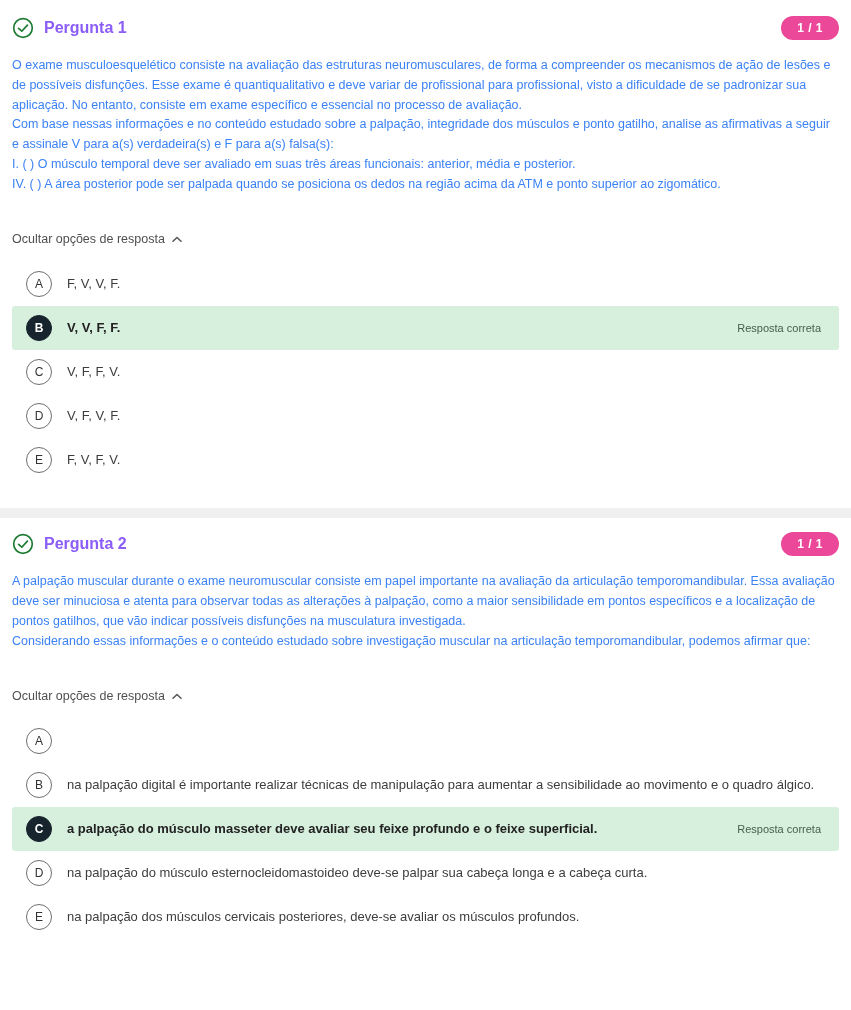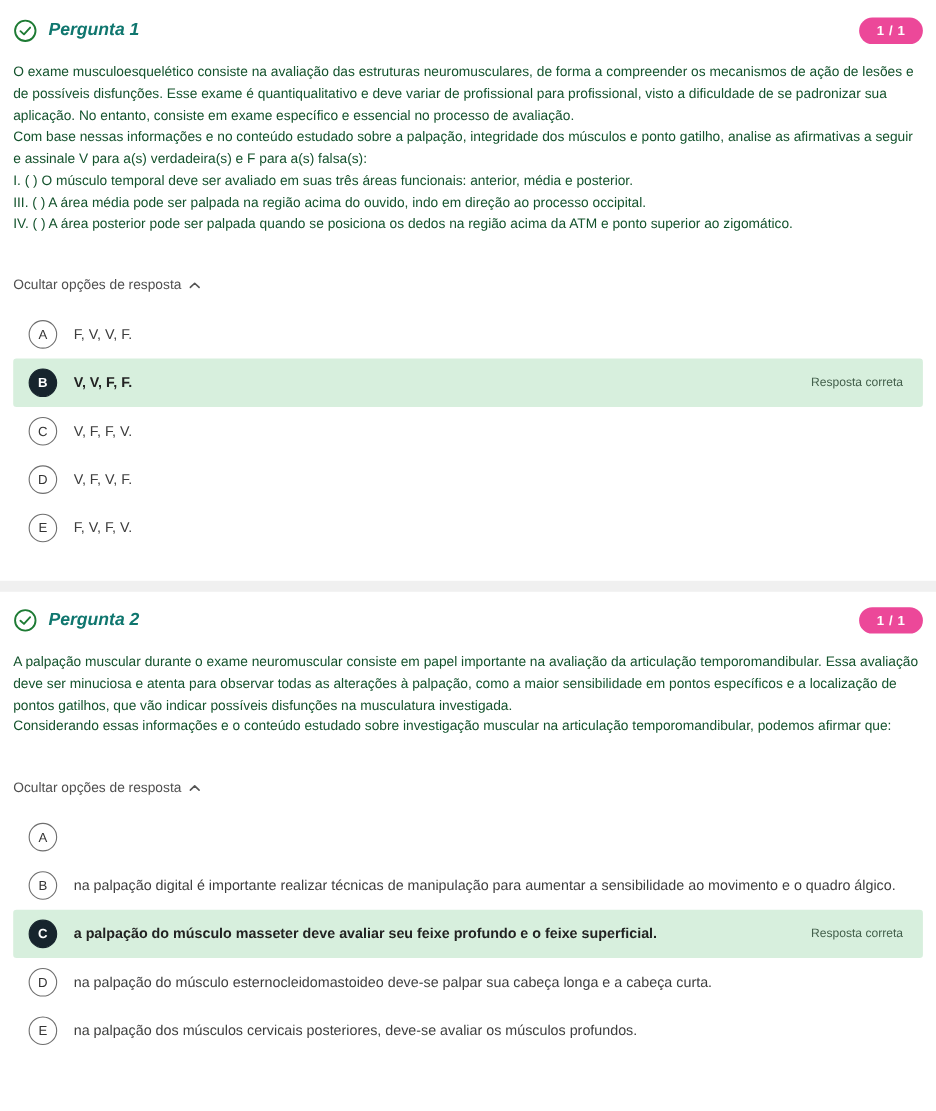--- a/index.html
+++ b/index.html
@@ -14,42 +14,41 @@
   
   .q-header {
     display: flex;
     align-items: center;
     gap: 10px;
     margin: 8px 0 16px 0;
   }
   .q-title {
     font-size: 16px;
     font-weight: bold;
-    color: #0f766e;
+    color: #8b5cf6;
     margin: 0;
-    font-style: italic;
   }
   .score-badge {
     margin-left: auto;
     background: #ec4899;
     color: #ffffff;
     font-size: 12px;
     font-weight: bold;
     padding: 5px 16px;
     border-radius: 14px;
     letter-spacing: 0.5px;
   }
 
   
   .q-body { margin: 0 0 26px 0; }
   .q-body p {
     margin: 0;
     font-size: 12.5px;
     line-height: 1.58;
-    color: #14532d;
+    color: #3b82f6;
   }
 
   
   .toggle {
     display: inline-flex;
     align-items: center;
     gap: 7px;
     font-size: 12.5px;
     color: #4f4f4f;
     margin: 12px 0 16px 0;
@@ -122,21 +121,20 @@
         </svg>
       </span>
       <h2 class="q-title">Pergunta 1</h2>
       <span class="score-badge">1 / 1</span>
     </header>
 
     <div class="q-body">
       <p>O exame musculoesquelético consiste na avaliação das estruturas neuromusculares, de forma a compreender os mecanismos de ação de lesões e de possíveis disfunções. Esse exame é quantiqualitativo e deve variar de profissional para profissional, visto a dificuldade de se padronizar sua aplicação. No entanto, consiste em exame específico e essencial no processo de avaliação.</p>
       <p>Com base nessas informações e no conteúdo estudado sobre a palpação, integridade dos músculos e ponto gatilho, analise as afirmativas a seguir e assinale V para a(s) verdadeira(s) e F para a(s) falsa(s):</p>
       <p>I. ( ) O músculo temporal deve ser avaliado em suas três áreas funcionais: anterior, média e posterior.</p>
-      <p>III. ( ) A área média pode ser palpada na região acima do ouvido, indo em direção ao processo occipital.</p>
       <p>IV. ( ) A área posterior pode ser palpada quando se posiciona os dedos na região acima da ATM e ponto superior ao zigomático.</p>
     </div>
 
     <div class="toggle">
       <span>Ocultar opções de resposta</span>
       <span class="icon">
         <svg width="10" height="7" viewBox="0 0 10 7">
           <path d="M1 5.3 L5 1.5 L9 5.3" fill="none" stroke="#555555" stroke-width="1.5" stroke-linecap="round" stroke-linejoin="round"></path>
         </svg>
       </span>

